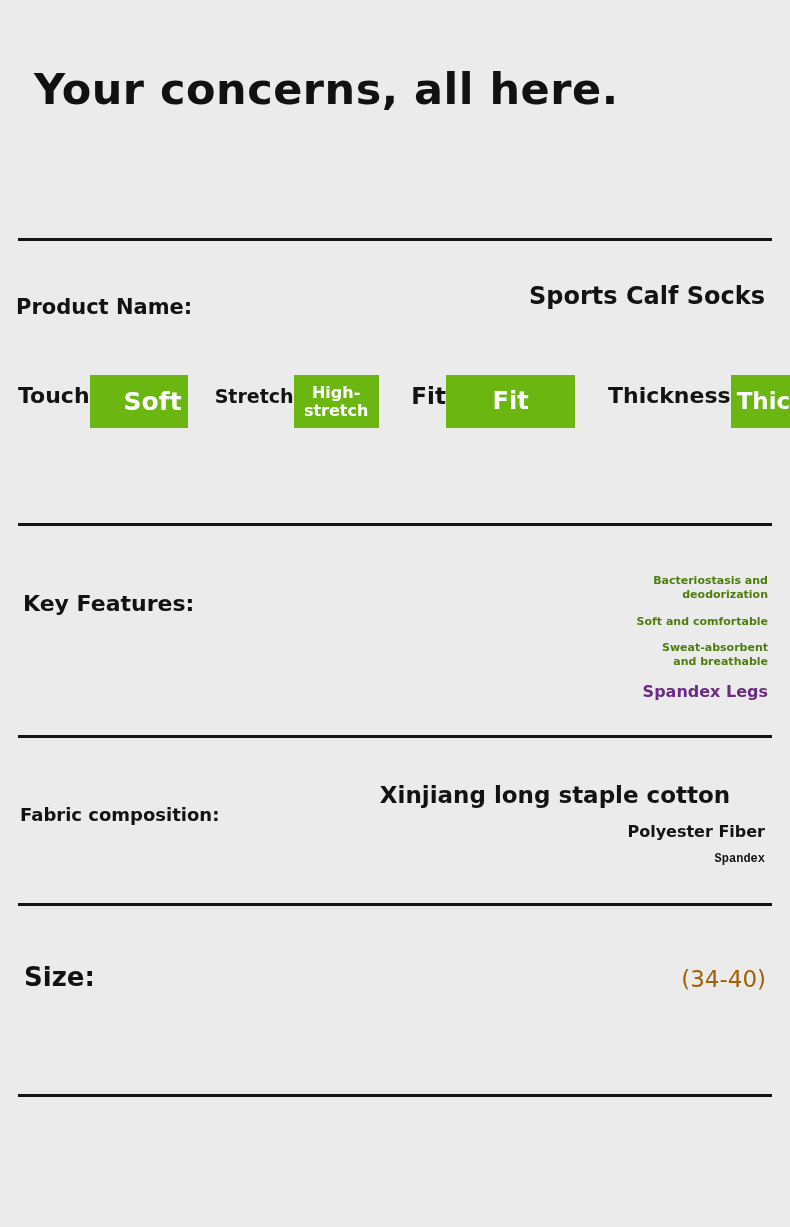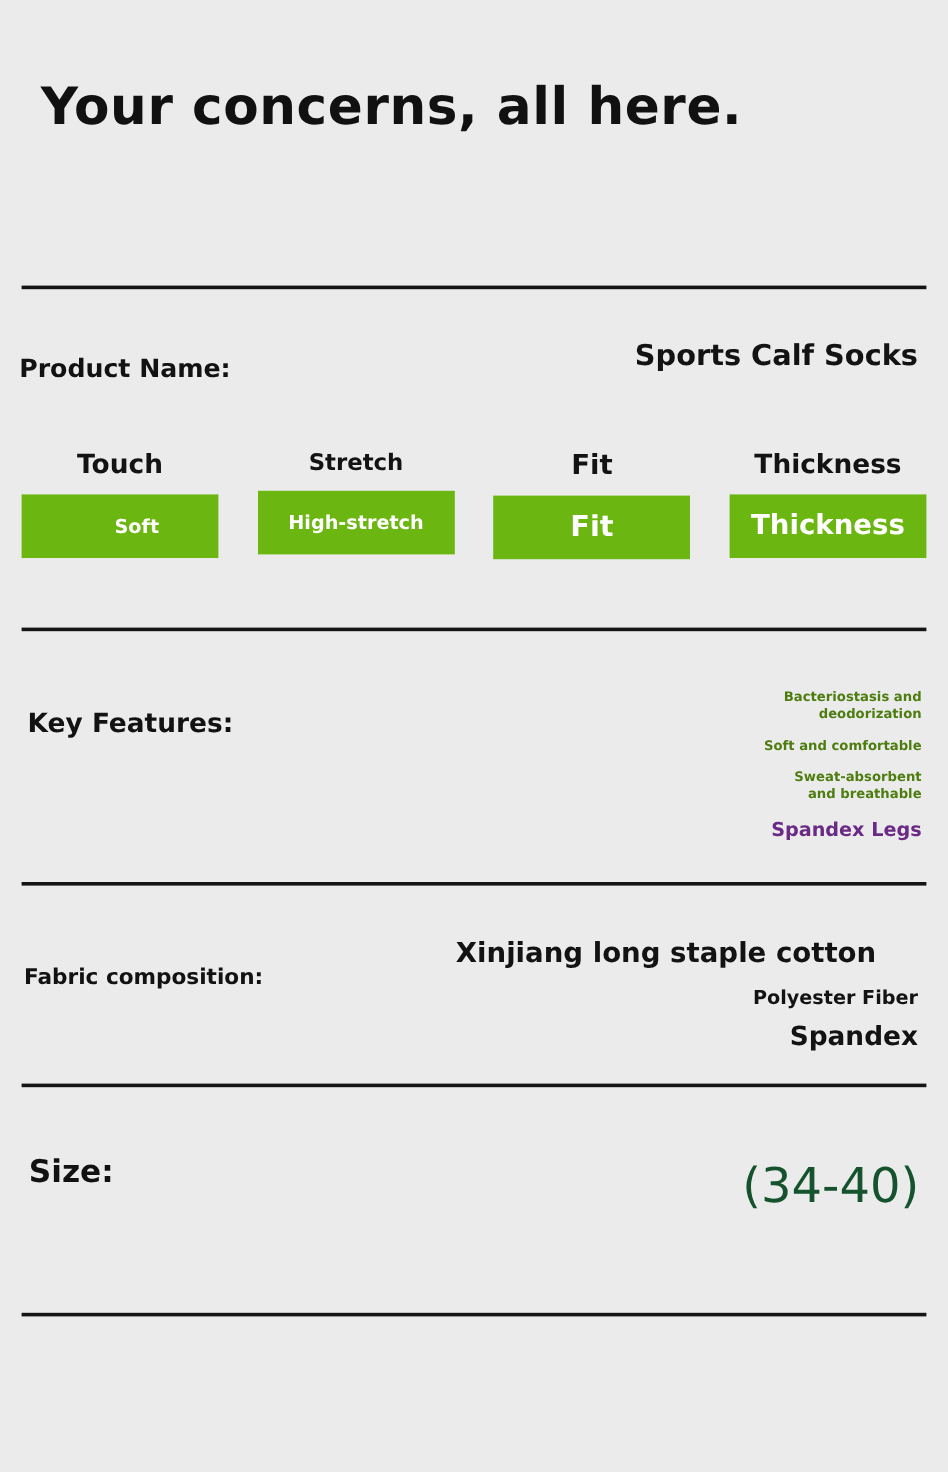--- a/index.html
+++ b/index.html
@@ -83,21 +83,21 @@
     position: absolute;
     left: 18px;
     top: 375px;
     width: 754px;
     display: flex;
     justify-content: space-between;
   }
   .attr-col {
     width: 164px;
     display: flex;
-    flex-direction: column;
+    flex-direction: row;
     align-items: center;
   }
   .attr-title {
     font-weight: bold;
     color: #131313;
     margin-bottom: 12px;
     white-space: nowrap;
   }
   .attr-chip {
     width: 100%;
@@ -110,21 +110,21 @@
     text-align: center;
     font-weight: bold;
     box-sizing: border-box;
     padding: 0 6px;
     line-height: 1.1;
   }
   .attr-col.c0 .attr-title { font-size: 22px; }
   .attr-col.c1 .attr-title { font-size: 19px; }
   .attr-col.c2 .attr-title { font-size: 23px; }
   .attr-col.c3 .attr-title { font-size: 22px; }
-  .attr-col.c0 .attr-chip { font-size: 16px; padding-left: 34px; }
+  .attr-col.c0 .attr-chip { font-size: 25px; padding-left: 34px; }
   .attr-col.c1 .attr-chip { font-size: 16px; }
   .attr-col.c2 .attr-chip { font-size: 24px; }
   .attr-col.c3 .attr-chip { font-size: 23px; }
 
   
   .features-label {
     left: 23px;
     top: 591px;
     font-size: 22px;
   }
@@ -162,21 +162,21 @@
     width: 420px;
     text-align: right;
   }
   .fabric-item {
     font-weight: bold;
     color: #131313;
     line-height: 1.2;
   }
   .fabric-item.f0 { font-size: 23px; margin-bottom: 12px; text-align: center; }
   .fabric-item.f1 { font-size: 16px; margin-bottom: 11px; }
-  .fabric-item.f2 { font-size: 22px; }
+  .fabric-item.f2 { font-size: 12px; font-family: Liberation Mono, monospace; }
 
   
   .size-label {
     left: 24px;
     top: 962px;
     font-size: 26px;
   }
   .size-values {
     position: absolute;
     right: 24px;
@@ -184,22 +184,22 @@
     width: 400px;
     text-align: right;
   }
   .size-one {
     font-weight: bold;
     font-size: 19px;
     color: #131313;
     margin-bottom: 18px;
   }
   .size-range {
-    font-size: 40px;
-    color: #14532d;
+    font-size: 23px;
+    color: #a16207;
   }
 </style>
 </head>
 <body>
 
 <div class="page">
 
   <div class="headline">Your concerns, all here.</div>
 
   <div class="rule r1"></div>

